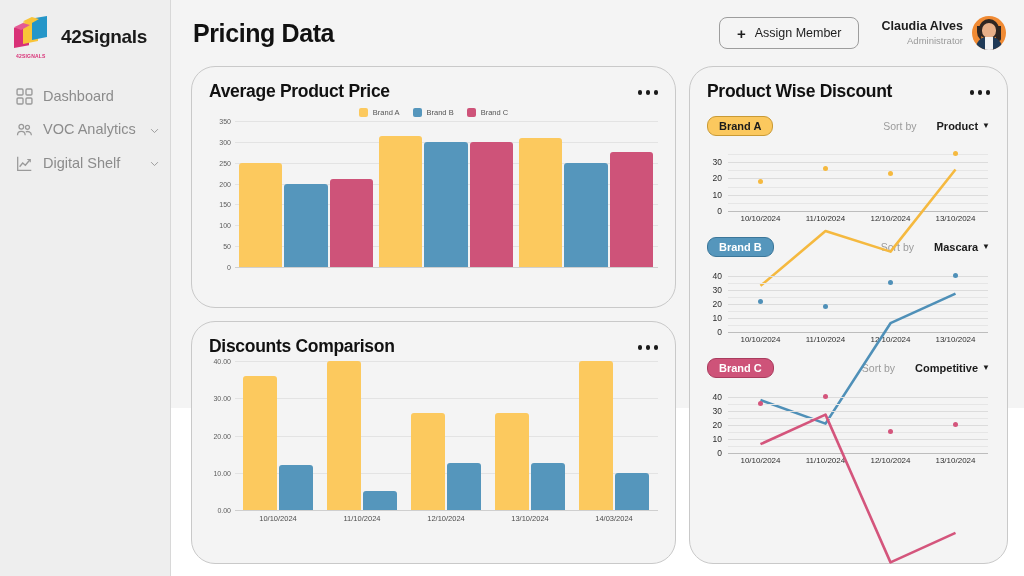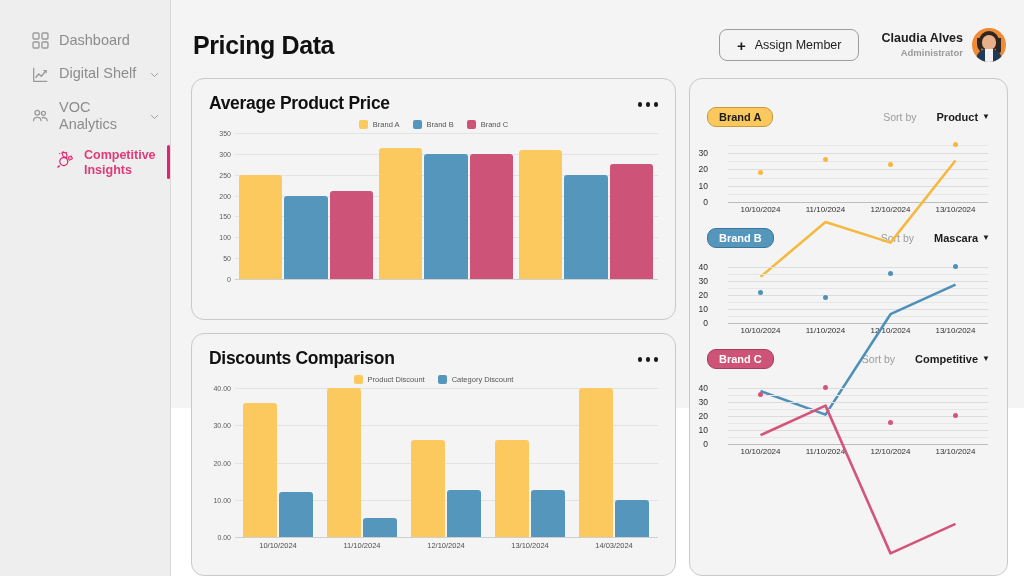--- a/index.html
+++ b/index.html
@@ -64,21 +64,21 @@
     display: flex; align-items: center;
     padding: 0 12px 0 14px;
   }
   .search-box input {
     border: none; outline: none; background: transparent;
     font-family: "Liberation Sans", sans-serif;
     font-size: 11.5px; color: #4a4a4a; flex: 1; width: 10px;
   }
   .search-box input::placeholder { color: #4a4a4a; }
 
-  .nav { margin-top: 12px; padding-left: 16px; }
+  .nav { margin-top: 22px; }
   .nav-item {
     display: flex; align-items: center; gap: 10px;
     padding: 8px 10px 8px 16px;
     color: #8c8c8c; font-size: 14.5px;
     cursor: pointer;
     position: relative;
   }
   .nav-item .ico { width: 17px; height: 17px; flex: 0 0 17px; display: block; }
   .nav-label { flex: 1; line-height: 1.2; }
   .chev { width: 11px; height: 11px; flex: 0 0 11px; }
@@ -93,56 +93,56 @@
     color: #e03a7a; font-size: 12.5px; font-weight: 600; line-height: 1.22;
   }
   .active-bar {
     position: absolute; right: 0; top: 3px;
     width: 3.5px; height: 34px; background: #e0246e; border-radius: 2px;
   }
 
   
   .main {
     flex: 1; height: 408px; background: #f4f4f4;
-    padding: 12px 16px 0 20px; position: relative;
+    padding: 0 16px 0 20px; position: relative;
   }
   .topbar {
     height: 66px; display: flex; align-items: center; gap: 12px;
     padding: 0 2px;
   }
   .page-title { font-size: 25px; font-weight: 700; color: #111; letter-spacing: -.4px; flex: 1; }
   .assign-btn {
     display: flex; align-items: center; gap: 9px;
     height: 32px; padding: 0 17px;
     background: #f4f4f4; border: 1px solid #9d9d9d; border-radius: 8px;
     font-size: 12.5px; color: #1d1d1d; cursor: pointer;
   }
   .plus { font-size: 15px; font-weight: 700; line-height: 1; }
   .user { display: flex; align-items: center; gap: 9px; margin-left: 10px; }
   .user-text { text-align: right; }
   .user-name { font-size: 12.5px; color: #1d1d1d; font-weight: 600; line-height: 1.25; }
-  .user-role { font-size: 9.5px; color: #9a9a9a; line-height: 1.3; font-weight: bold; }
+  .user-role { font-size: 9.5px; color: #9a9a9a; line-height: 1.3; }
   .avatar {
     width: 34px; height: 34px; border-radius: 50%;
     background: #f08a33; position: relative; overflow: hidden;
     flex: 0 0 34px;
   }
   .av-hair { position: absolute; left: 7px; top: 3px; width: 20px; height: 19px; background: #2f2622; border-radius: 10px 10px 7px 7px; }
   .av-face { position: absolute; left: 10px; top: 7px; width: 14px; height: 15px; background: #e8b089; border-radius: 7px 7px 7px 7px; }
   .av-body { position: absolute; left: 4px; top: 21px; width: 26px; height: 15px; background: #1f3a57; border-radius: 11px 11px 0 0; }
   .av-shirt { position: absolute; left: 13px; top: 21px; width: 8px; height: 13px; background: #f2f2f2; clip-path: polygon(50% 0,100% 0,100% 100%,0 100%,0 0); }
   .av-hair2 { position: absolute; left: 5px; top: 10px; width: 24px; height: 16px; background: #2f2622; border-radius: 0 0 10px 10px; clip-path: polygon(0 0,18% 0,18% 100%,0 100%,0 0); }
   .av-hair3 { position: absolute; right: 5px; top: 10px; width: 5px; height: 15px; background: #2f2622; border-radius: 0 0 4px 4px; }
 
   .content { display: flex; gap: 13px; height: 498px; }
   .col-left { flex: 1 1 482px; display: flex; flex-direction: column; gap: 13px; }
   .col-right { flex: 0 0 319px; }
 
   .card {
-    background: #f4f4f4; border: 1px solid #c9c9c9; border-radius: 13px;
+    background: #f4f4f4; border: 1px solid #c9c9c9; border-radius: 24px;
     position: relative; padding: 14px 17px 10px 17px;
   }
   .card-head { display: flex; align-items: flex-start; }
   .card-title { font-size: 17.5px; font-weight: 700; color: #111; letter-spacing: -.3px; flex: 1; }
   .dots { display: flex; gap: 3.5px; align-items: center; padding-top: 9px; cursor: pointer; }
   .dots i { width: 4.5px; height: 4.5px; border-radius: 50%; background: #1a1a1a; display: block; }
 
   .legend { display: flex; justify-content: center; gap: 13px; margin-top: 6px; }
   .legend-item { display: flex; align-items: center; gap: 5px; font-size: 7.5px; color: #555; }
   .legend-swatch { width: 9px; height: 9px; border-radius: 2px; display: block; }
@@ -178,85 +178,85 @@
   .pill-c { background: #ce5379; border: 1px solid #a93c5e; color: #ffffff; }
   .sortby { margin-left: auto; font-size: 10.5px; color: #9b9b9b; }
   .sortval {
     font-size: 11px; color: #1b1b1b; font-weight: 600; margin-left: 20px;
     display: flex; align-items: center; gap: 4px; cursor: pointer;
   }
   .caret { font-size: 8px; line-height: 1; }
 
   .lineplot { position: relative; margin-top: 13px; height: 62px; }
   .lp-y { position: absolute; left: 0; top: 0; bottom: 0; width: 20px; }
-  .lp-tick { position: absolute; right: 19px; transform: translateY(-50%); font-size: 8.5px; color: #2c2c2c; }
+  .lp-tick { position: absolute; right: 5px; transform: translateY(-50%); font-size: 8.5px; color: #2c2c2c; }
   .lp-grid { position: absolute; left: 21px; right: 2px; top: 0; bottom: 0; }
   .lp-gline { position: absolute; left: 0; right: 0; height: 1px; background: #dcdcdc; }
   .lp-svg { position: absolute; left: 21px; right: 2px; top: 0; bottom: 0; }
   .lp-xl { display: flex; margin-left: 21px; margin-right: 2px; margin-top: 3px; }
   .lp-xlabel { flex: 1; text-align: center; font-size: 8px; color: #2e2e2e; }
 </style>
 </head>
 <body>
 
 <div class="app">
 
   <aside class="sidebar">
+    <div class="brand">
+      <div class="logo-wrap">
+        <div class="logo-cube">
+          <i class="lc-pink"></i>
+            <i class="lc-yellow"></i>
+            <i class="lc-blue"></i>
+          <i class="lc-topp"></i>
+            <i class="lc-topy"></i>
+        </div>
+        <span class="logo-word">42SIGNALS</span>
+      </div>
+      <span class="brand-name">42Signals</span>
+    </div>
 
 
     <nav class="nav">
 
       <div class="nav-item">
         <svg class="ico" viewBox="0 0 16 16">
           <rect x="1" y="1" width="5.6" height="5.6" rx="1" fill="none" stroke="#9a9a9a" stroke-width="1.3"></rect>
           <rect x="9.4" y="1" width="5.6" height="5.6" rx="1" fill="none" stroke="#9a9a9a" stroke-width="1.3"></rect>
           <rect x="1" y="9.4" width="5.6" height="5.6" rx="1" fill="none" stroke="#9a9a9a" stroke-width="1.3"></rect>
           <rect x="9.4" y="9.4" width="5.6" height="5.6" rx="1" fill="none" stroke="#9a9a9a" stroke-width="1.3"></rect>
         </svg>
         <span class="nav-label">Dashboard</span>
-      </div>
-
-      <div class="nav-item">
-        <svg class="ico" viewBox="0 0 16 16">
-          <path d="M1.6 1.6v12.8h12.8" fill="none" stroke="#9a9a9a" stroke-width="1.2"></path>
-          <polyline points="3.4,11 6.3,7.6 8.8,9.6 13.3,4.2" fill="none" stroke="#9a9a9a" stroke-width="1.3"></polyline>
-          <polyline points="10.6,4.2 13.4,4.2 13.4,6.8" fill="none" stroke="#9a9a9a" stroke-width="1.1"></polyline>
-        </svg>
-        <span class="nav-label">Digital Shelf</span>
-        <svg class="chev" viewBox="0 0 16 16">
-          <polyline points="3,6 8,11 13,6" fill="none" stroke="#9a9a9a" stroke-width="1.4"></polyline>
-        </svg>
       </div>
 
       <div class="nav-item">
         <svg class="ico" viewBox="0 0 16 16">
           <circle cx="5" cy="4.4" r="2.2" fill="none" stroke="#9a9a9a" stroke-width="1.2"></circle>
           <circle cx="10.8" cy="5" r="1.9" fill="none" stroke="#9a9a9a" stroke-width="1.2"></circle>
           <path d="M1.4 12.4c0-2.2 1.7-3.6 3.6-3.6s3.6 1.4 3.6 3.6" fill="none" stroke="#9a9a9a" stroke-width="1.2"></path>
           <path d="M9.2 9.2c1.8-.6 5.2-.1 5.3 3.2" fill="none" stroke="#9a9a9a" stroke-width="1.2"></path>
         </svg>
         <span class="nav-label">VOC Analytics</span>
         <svg class="chev" viewBox="0 0 16 16">
           <polyline points="3,6 8,11 13,6" fill="none" stroke="#9a9a9a" stroke-width="1.4"></polyline>
         </svg>
       </div>
 
-      <div class="nav-sub">
-        <svg class="ico" viewBox="0 0 20 20">
-          <path d="M6.2 3.2a3.3 3.3 0 0 1 4.9 4.2l-.5.9-3.3-2.1z" fill="none" stroke="#e0246e" stroke-width="1.2"></path>
-          <line x1="7.2" y1="1.2" x2="7.6" y2="2.4" stroke="#e0246e" stroke-width="1.1"></line>
-          <line x1="3.4" y1="3.2" x2="4.4" y2="4.0" stroke="#e0246e" stroke-width="1.1"></line>
-          <line x1="11.6" y1="2.2" x2="10.9" y2="3.2" stroke="#e0246e" stroke-width="1.1"></line>
-          <circle cx="8.2" cy="12.2" r="4.2" fill="none" stroke="#e0246e" stroke-width="1.3"></circle>
-          <line x1="3.9" y1="16.2" x2="1.6" y2="18.4" stroke="#e0246e" stroke-width="1.5"></line>
-          <path d="M12.6 7.6l3.6-1.4 1.2 3.2-3.6 1.4z" fill="#f0a0be" stroke="#e0246e" stroke-width="1"></path>
+      <div class="nav-item">
+        <svg class="ico" viewBox="0 0 16 16">
+          <path d="M1.6 1.6v12.8h12.8" fill="none" stroke="#9a9a9a" stroke-width="1.2"></path>
+          <polyline points="3.4,11 6.3,7.6 8.8,9.6 13.3,4.2" fill="none" stroke="#9a9a9a" stroke-width="1.3"></polyline>
+          <polyline points="10.6,4.2 13.4,4.2 13.4,6.8" fill="none" stroke="#9a9a9a" stroke-width="1.1"></polyline>
         </svg>
-        <span class="nav-sub-label">Competitive Insights</span>
-        <span class="active-bar"></span>
-      </div>
+        <span class="nav-label">Digital Shelf</span>
+        <svg class="chev" viewBox="0 0 16 16">
+          <polyline points="3,6 8,11 13,6" fill="none" stroke="#9a9a9a" stroke-width="1.4"></polyline>
+        </svg>
+      </div>
+
 
 
     </nav>
   </aside>
 
   <main class="main">
 
     <div class="topbar">
       <h1 class="page-title">Pricing Data</h1>
       <button class="assign-btn">
@@ -349,30 +349,20 @@
 
         <section class="card" style="height:243px">
           <div class="card-head">
             <div class="card-title">Discounts Comparison</div>
             <div class="dots">
                 <i></i>
                 <i></i>
                 <i></i>
               </div>
           </div>
-          <div class="legend" id="legend-dis">
-              <div class="legend-item">
-                <span class="legend-swatch" style="background:#fcc95e"></span>
-                <span>Product Discount</span>
-              </div>
-              <div class="legend-item">
-                <span class="legend-swatch" style="background:#5596bc"></span>
-                <span>Category Discount</span>
-              </div>
-            </div>
           <div class="plot" style="height:149px" id="plot-dis">
               <div class="grid-area">
                 <div class="gline" style="top: 100%; background: rgb(207, 207, 207);"></div>
                 <div class="gline" style="top: 75%;"></div>
                 <div class="gline" style="top: 50%;"></div>
                 <div class="gline" style="top: 25%;"></div>
                 <div class="gline" style="top: 0%;"></div>
               </div>
               <div class="yaxis">
                 <div class="ytick" style="top: 100%;">0.00</div>
@@ -409,20 +399,28 @@
               <div class="xlabel">11/10/2024</div>
               <div class="xlabel">12/10/2024</div>
               <div class="xlabel">13/10/2024</div>
               <div class="xlabel">14/03/2024</div>
             </div>
         </section>
       </div>
 
       <div class="col-right">
         <section class="card" style="height:498px">
+          <div class="card-head">
+            <div class="card-title">Product Wise Discount</div>
+            <div class="dots">
+                <i></i>
+                <i></i>
+                <i></i>
+              </div>
+          </div>
           <div id="pw-sections">
               <div class="panel-sec">
                 <div class="sec-head">
                   <span class="pill pill-a">Brand A</span>
                   <span class="sortby">Sort by</span>
                   <span class="sortval">
                     <span>Product</span>
                     <span class="caret">▼</span>
                   </span>
                 </div>

